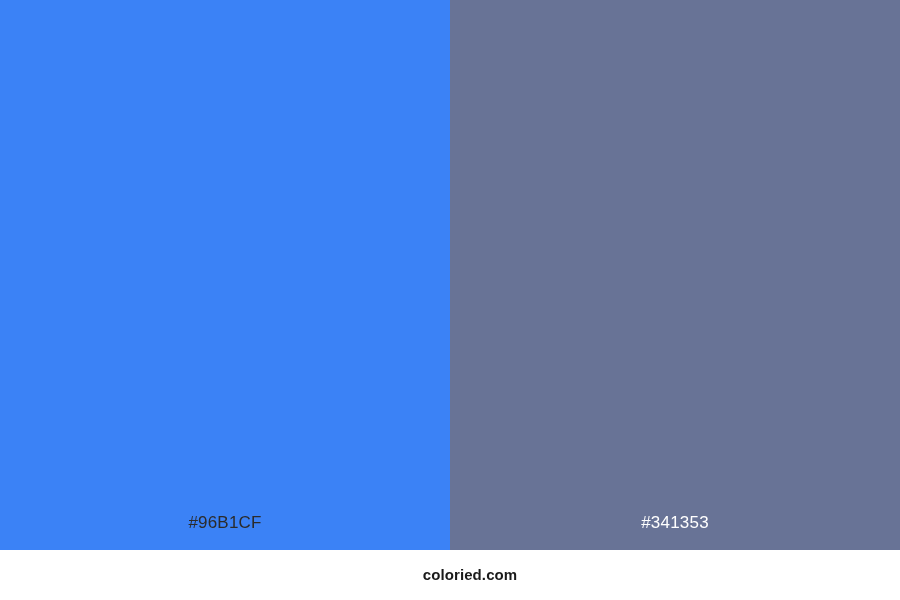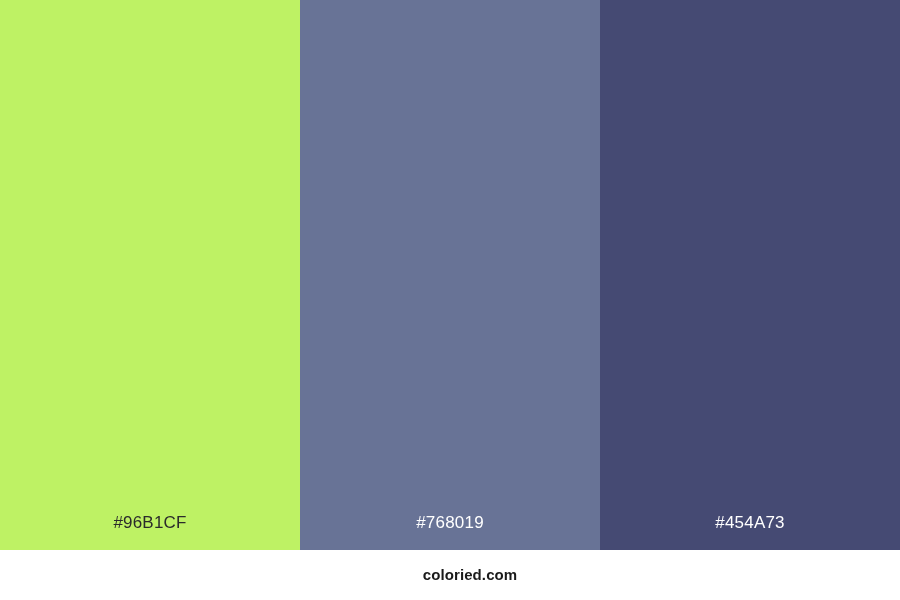--- a/index.html
+++ b/index.html
@@ -72,31 +72,28 @@
     margin-top: -2px;
   }
 </style>
 </head>
 <body>
 
 <div class="palette-page">
 
   <div class="swatch-strip">
 
-    <div class="swatch" style="background-color: #bef264;">
+    <div class="swatch" style="background-color: #3b82f6;">
       <span class="swatch-label label-dark">#96B1CF</span>
     </div>
 
     <div class="swatch" style="background-color: rgb(104, 115, 150);">
-      <span class="swatch-label label-light">#768019</span>
+      <span class="swatch-label label-light">#341353</span>
     </div>
 
-    <div class="swatch" style="background-color: rgb(69, 74, 115);">
-      <span class="swatch-label label-light">#454A73</span>
-    </div>
 
 
 
   </div>
 
   <div class="footer">
     <span class="footer-text">coloried.com</span>
   </div>
 
 </div>

